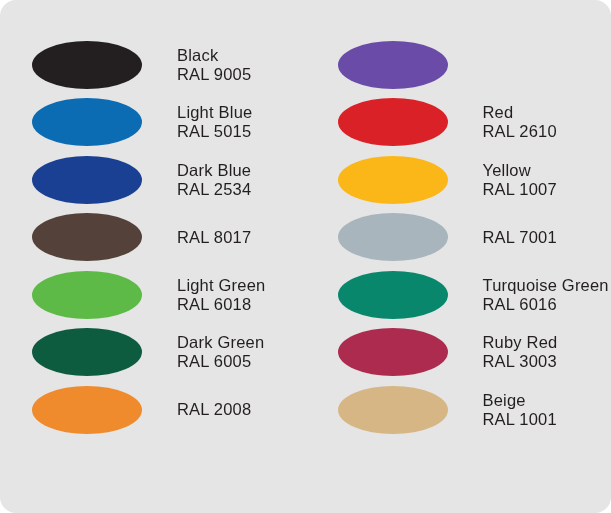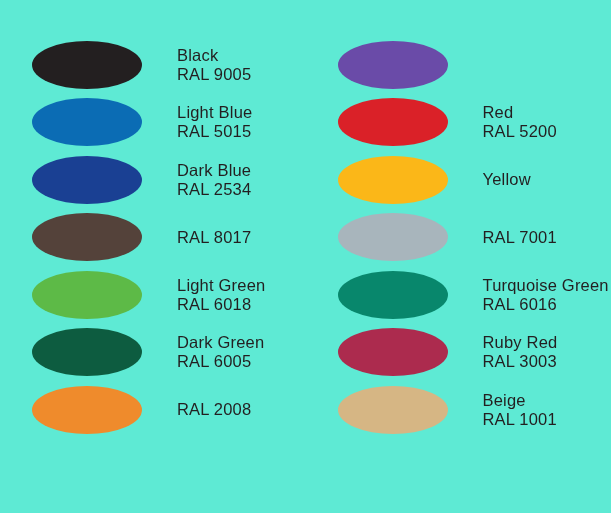--- a/index.html
+++ b/index.html
@@ -13,22 +13,23 @@
     height: 513px;
     overflow: hidden;
     font-family: "Liberation Sans", sans-serif;
     color: #231f20;
   }
 
   #chart {
     position: relative;
     width: 611px;
     height: 513px;
-    background: #5eead4;
+    background: #e5e5e5;
     box-sizing: border-box;
+    border-radius: 16px;
   }
 
   .columns {
     position: absolute;
     top: 36px;
     left: 0;
     width: 611px;
     display: flex;
     flex-direction: row;
     align-items: flex-start;
@@ -156,29 +157,30 @@
         <div class="swatch-cell">
           <div class="swatch" style="background: rgb(106, 75, 168);"></div>
         </div>
       </div>
       <div class="swatch-row">
         <div class="swatch-cell">
           <div class="swatch" style="background: rgb(218, 33, 40);"></div>
         </div>
         <div class="label-cell">
           <span class="label-name">Red</span>
-          <span class="label-code">RAL 5200</span>
+          <span class="label-code">RAL 2610</span>
         </div>
       </div>
       <div class="swatch-row">
         <div class="swatch-cell">
           <div class="swatch" style="background: rgb(251, 183, 24);"></div>
         </div>
         <div class="label-cell">
           <span class="label-name">Yellow</span>
+          <span class="label-code">RAL 1007</span>
         </div>
       </div>
       <div class="swatch-row">
         <div class="swatch-cell">
           <div class="swatch" style="background: rgb(168, 181, 188);"></div>
         </div>
         <div class="label-cell">
           <span class="label-code">RAL 7001</span>
         </div>
       </div>

